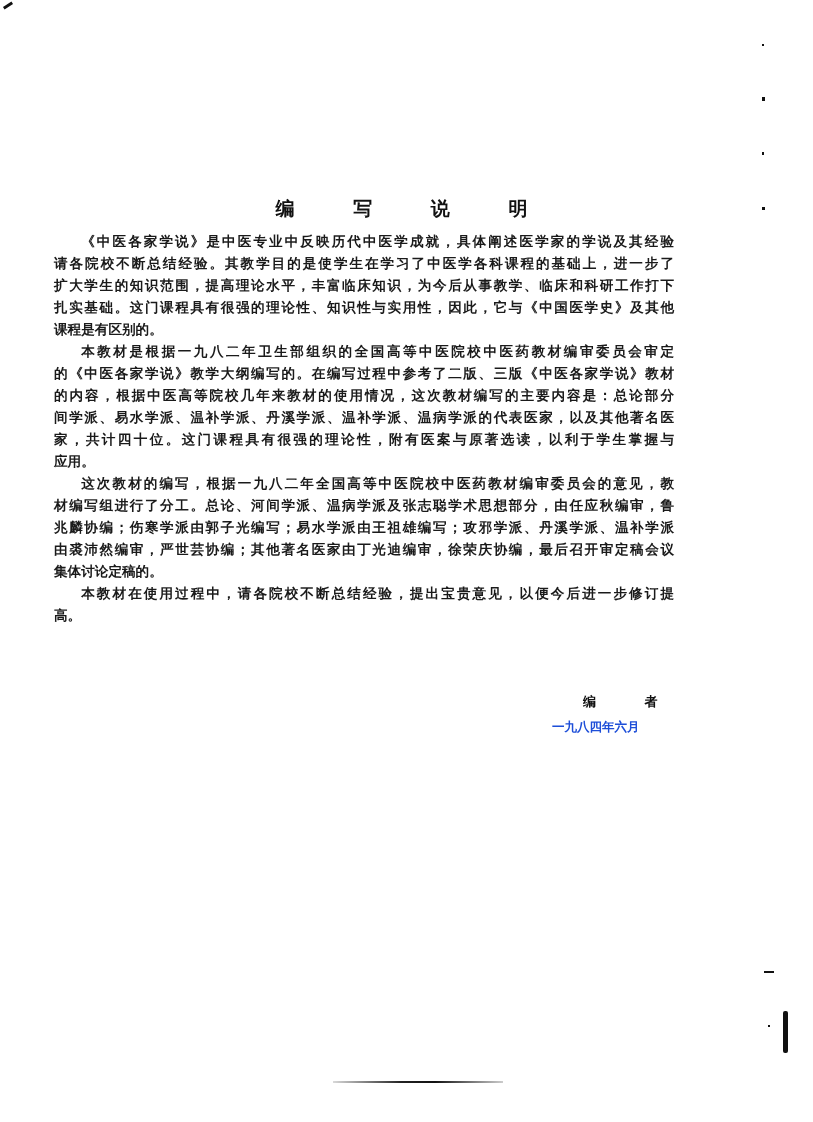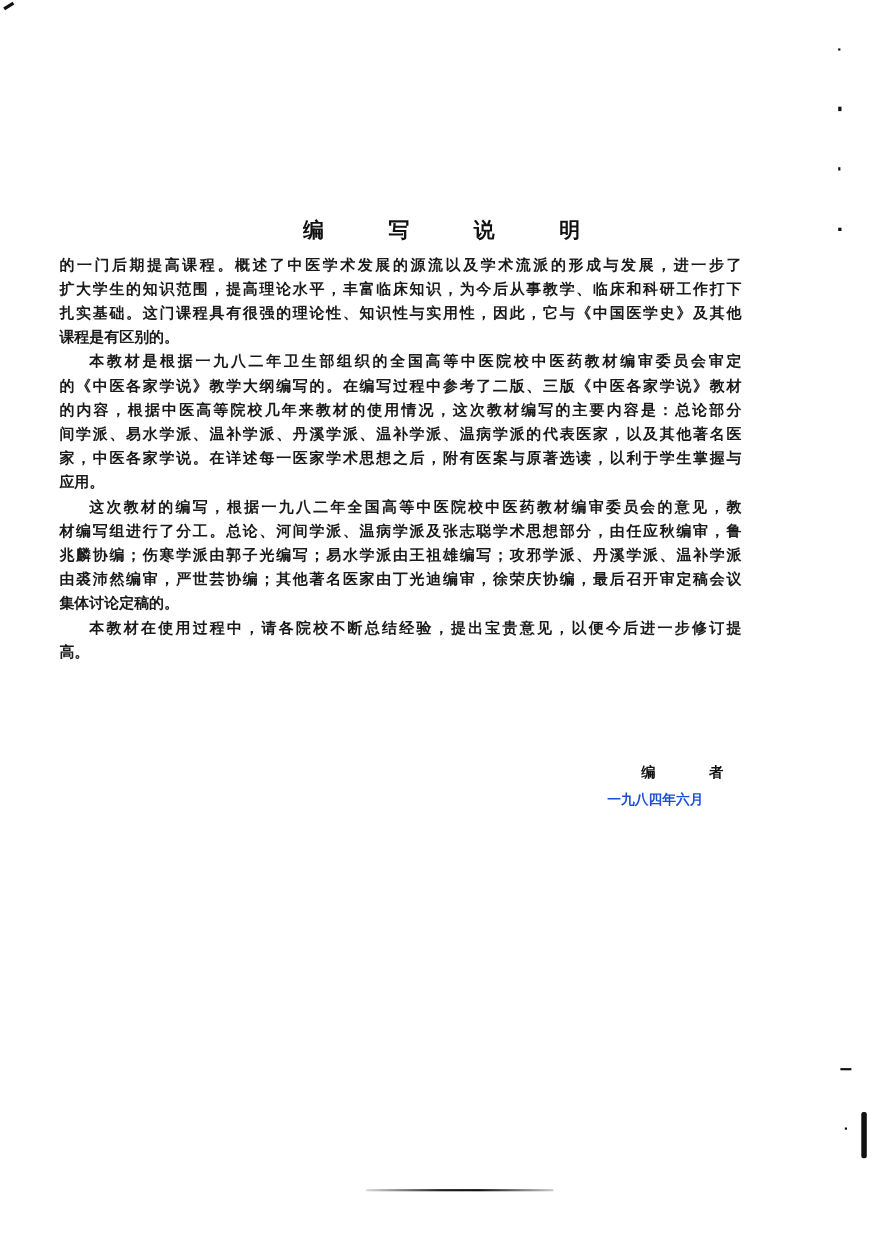--- a/index.html
+++ b/index.html
@@ -48,31 +48,32 @@
   <div class="mark corner-mark"></div>
   <div class="mark edge-dot" style="top:44px;height:2px;width:2px;"></div>
   <div class="mark edge-dot" style="top:97px;"></div>
   <div class="mark edge-dot" style="top:152px;height:3px;width:2px;"></div>
   <div class="mark edge-dot" style="top:207px;height:3px;"></div>
 
   <h1 class="title">编 写 说 明</h1>
 
   <div class="body-text">
     <p class="para">
-      <span class="line" style="margin-left:-2em">的一门后期提高课程。概述了中医学术发展的源流以及学术流派的形成与发展，进一步了</span>
+      <span class="line">《中医各家学说》是中医专业中反映历代中医学成就，具体阐述医学家的学说及其经验</span>
+      <span class="line" style="margin-left:-2em">请各院校不断总结经验。其教学目的是使学生在学习了中医学各科课程的基础上，进一步了</span>
       <span class="line" style="margin-left:-2em">扩大学生的知识范围，提高理论水平，丰富临床知识，为今后从事教学、临床和科研工作打下</span>
       <span class="line" style="margin-left:-2em">扎实基础。这门课程具有很强的理论性、知识性与实用性，因此，它与《中国医学史》及其他</span>
       <span class="line last" style="margin-left:-2em">课程是有区别的。</span>
     </p>
     <p class="para">
       <span class="line">本教材是根据一九八二年卫生部组织的全国高等中医院校中医药教材编审委员会审定</span>
       <span class="line" style="margin-left:-2em">的《中医各家学说》教学大纲编写的。在编写过程中参考了二版、三版《中医各家学说》教材</span>
       <span class="line" style="margin-left:-2em">的内容，根据中医高等院校几年来教材的使用情况，这次教材编写的主要内容是：总论部分</span>
       <span class="line" style="margin-left:-2em">间学派、易水学派、温补学派、丹溪学派、温补学派、温病学派的代表医家，以及其他著名医</span>
-      <span class="line" style="margin-left:-2em">家，中医各家学说。在详述每一医家学术思想之后，附有医案与原著选读，以利于学生掌握与</span>
+      <span class="line" style="margin-left:-2em">家，共计四十位。这门课程具有很强的理论性，附有医案与原著选读，以利于学生掌握与</span>
       <span class="line last" style="margin-left:-2em">应用。</span>
     </p>
     <p class="para">
       <span class="line">这次教材的编写，根据一九八二年全国高等中医院校中医药教材编审委员会的意见，教</span>
       <span class="line" style="margin-left:-2em">材编写组进行了分工。总论、河间学派、温病学派及张志聪学术思想部分，由任应秋编审，鲁</span>
       <span class="line" style="margin-left:-2em">兆麟协编；伤寒学派由郭子光编写；易水学派由王祖雄编写；攻邪学派、丹溪学派、温补学派</span>
       <span class="line" style="margin-left:-2em">由裘沛然编审，严世芸协编；其他著名医家由丁光迪编审，徐荣庆协编，最后召开审定稿会议</span>
       <span class="line last" style="margin-left:-2em">集体讨论定稿的。</span>
     </p>
     <p class="para">

